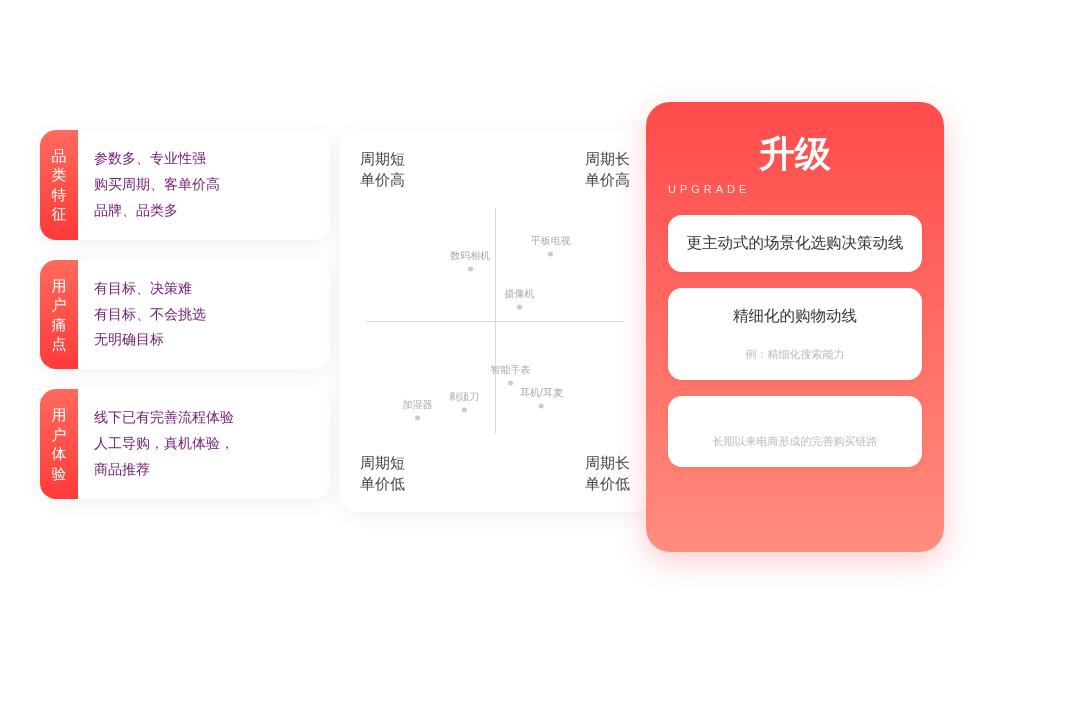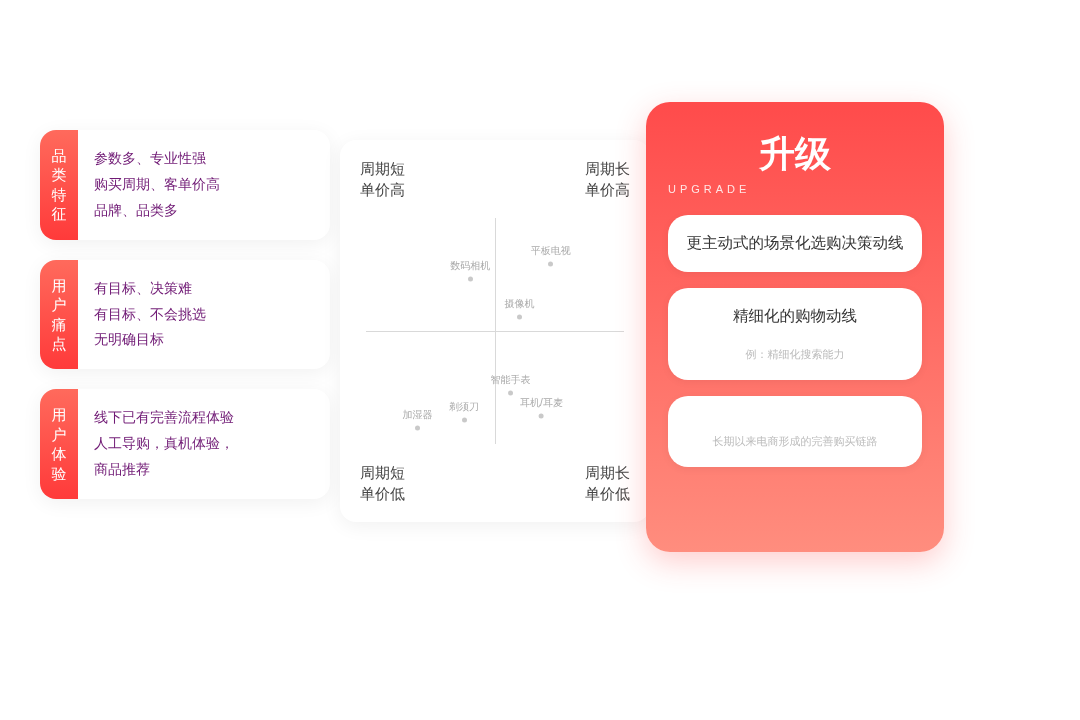--- a/index.html
+++ b/index.html
@@ -7,39 +7,39 @@
   .stage { position: relative; width: 1080px; height: 720px; }
 
   
   .left-col { position: absolute; left: 40px; top: 130px; width: 290px; }
   .left-card { display: flex; align-items: stretch; background: #fff; border-radius: 16px; box-shadow: 0 4px 20px rgba(0,0,0,0.06); margin-bottom: 20px; overflow: hidden; }
   .left-tag { width: 38px; background: linear-gradient(180deg,#ff6a5c 0%,#ff3a3a 100%); color: #fff; display: flex; flex-direction: column; align-items: center; justify-content: center; font-size: 15px; line-height: 1.3; padding: 10px 0; }
   .left-tag span { display:block; }
   .left-body { flex: 1; padding: 16px 14px 16px 16px; color: #701a75; font-size: 14px; line-height: 1.85; }
 
   
-  .mid-card { position: absolute; left: 340px; top: 140px; width: 310px; height: 382px; background: #fff; border-radius: 16px; box-shadow: 0 4px 20px rgba(0,0,0,0.06); }
+  .mid-card { position: absolute; left: 340px; top: 130px; width: 310px; height: 382px; background: #fff; border-radius: 16px; box-shadow: 0 4px 20px rgba(0,0,0,0.06); }
   .axis-label { position: absolute; font-size: 15px; line-height: 1.4; color: #444; white-space: pre; }
   .tl { left: 20px; top: 18px; }
   .tr { right: 20px; top: 18px; text-align: right; }
   .bl { left: 20px; bottom: 18px; }
   .br { right: 20px; bottom: 18px; text-align: right; }
   .axis-v { position: absolute; left: 50%; top: 78px; bottom: 78px; width: 1px; background: #d9d9d9; }
   .axis-h { position: absolute; top: 50%; left: 26px; right: 26px; height: 1px; background: #d9d9d9; }
   .pt { position: absolute; font-size: 10px; color: #aaa; transform: translate(-50%,-50%); text-align: center; white-space: nowrap; }
   .pt .dot { display:block; width:5px; height:5px; background:#c9c9c9; border-radius:50%; margin:4px auto 0; }
 
   
   .arrow { position:absolute; left:662px; top:312px; width:0; height:0; border-top:6px solid transparent; border-bottom:6px solid transparent; border-left:9px solid #e6e6e6; }
 
   
   .right-card { position:absolute; left:646px; top:102px; width:298px; height:450px; border-radius:24px; background: linear-gradient(180deg,#ff4b4b 0%,#ff8d7e 100%); box-shadow: 0 10px 30px rgba(255,60,60,0.25); padding: 28px 22px 22px; display:flex; flex-direction:column; }
   .right-title { color:#fff; font-size:36px; font-weight:700; text-align:center; }
   .right-sub { color:rgba(255,255,255,0.85); font-size:11px; letter-spacing:4px; margin-top:4px; margin-bottom:20px; }
-  .right-item { background:#fff; border-radius:20px; padding:18px 12px; margin-bottom:16px; text-align:center; box-shadow: 0 2px 8px rgba(0,0,0,0.05); }
+  .right-item { background:#fff; border-radius:14px; padding:18px 12px; margin-bottom:16px; text-align:center; box-shadow: 0 2px 8px rgba(0,0,0,0.05); }
   .right-item .main { color:#333; font-size:15.5px; }
   .right-item .sub { color:#bbb; font-size:11px; margin-top:20px; }
 </style>
 </head>
 <body>
 
 <div class="stage">
 
   <div class="left-col" id="left-col">
       <div class="left-card">

